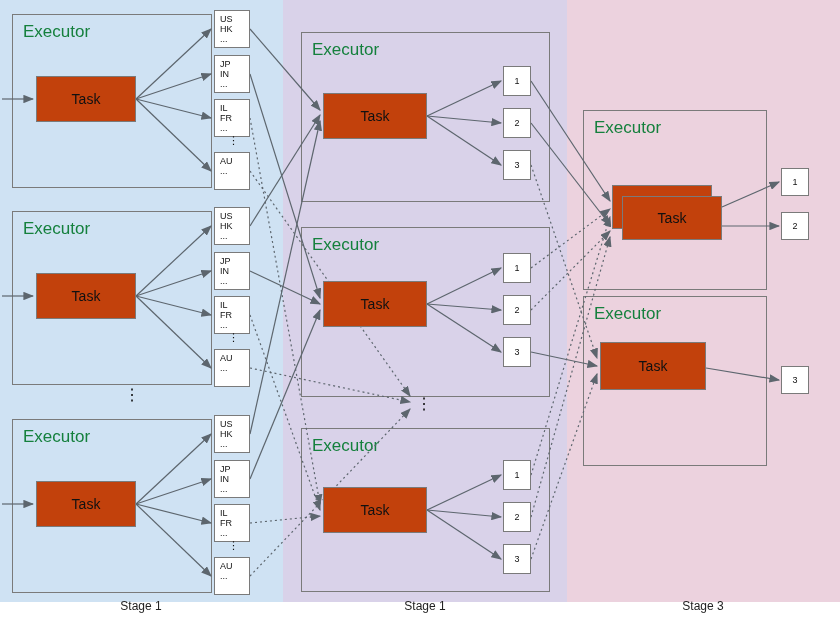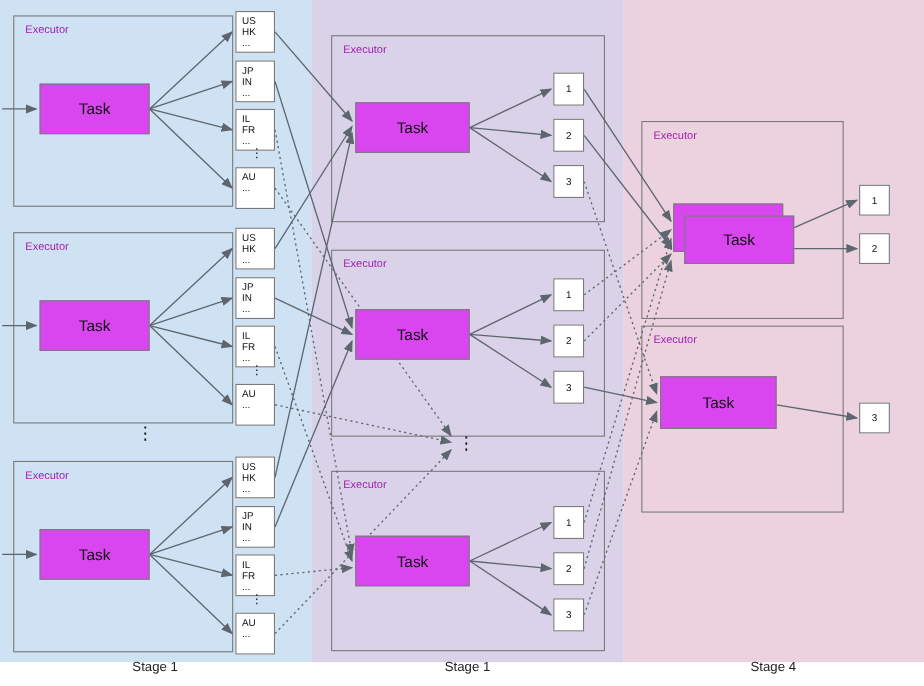--- a/index.html
+++ b/index.html
@@ -4,23 +4,23 @@
 <style>
   html,body{margin:0;padding:0;background:#fff;}
   #canvas{
     position:relative;width:840px;height:624px;overflow:hidden;
     font-family:"Liberation Sans",sans-serif;background:#fff;
   }
   .band{position:absolute;top:0;height:602px;}
   #edges{position:absolute;left:0;top:0;z-index:2;pointer-events:none;}
   #nodes{position:absolute;left:0;top:0;width:100%;height:100%;}
   .executor{position:absolute;border:1px solid #7a7a7a;z-index:1;}
-  .exec-label{position:absolute;left:10px;top:7px;font-size:10px;color:#a21caf;white-space:nowrap;text-align:center;}
+  .exec-label{position:absolute;left:10px;top:7px;font-size:17px;color:#15803d;white-space:nowrap;text-align:center;}
   .task{
-    position:absolute;background:#d946ef;border:1px solid #7a7a7a;z-index:3;
+    position:absolute;background:#c2410c;border:1px solid #7a7a7a;z-index:3;
     display:flex;align-items:center;justify-content:center;font-size:14px;color:#111;
     box-sizing:border-box;
   }
   .task.back{z-index:3;}
   .pbox{
     position:absolute;background:#fff;border:1px solid #7a7a7a;z-index:3;
     font-size:9px;line-height:10px;color:#111;box-sizing:border-box;
     padding:3px 0 0 5px;
   }
   .pbox.num{display:flex;align-items:center;justify-content:center;padding:0;font-size:9px;}
@@ -200,14 +200,14 @@
       <div class="task back" style="left: 612px; top: 185px; width: 100px; height: 44px;"></div>
       <div class="task" style="left: 622px; top: 196px; width: 100px; height: 44px;">Task</div>
       <div class="task" style="left: 600px; top: 342px; width: 106px; height: 48px;">Task</div>
       <div class="pbox num" style="left: 781px; top: 168px; width: 28px; height: 28px;">1</div>
       <div class="pbox num" style="left: 781px; top: 212px; width: 28px; height: 28px;">2</div>
       <div class="pbox num" style="left: 781px; top: 366px; width: 28px; height: 28px;">3</div>
     </div>
 
   <div class="stage-label" style="left:141px">Stage 1</div>
   <div class="stage-label" style="left:425px">Stage 1</div>
-  <div class="stage-label" style="left:703px">Stage 4</div>
+  <div class="stage-label" style="left:703px">Stage 3</div>
 </div>
 
 </body></html>

